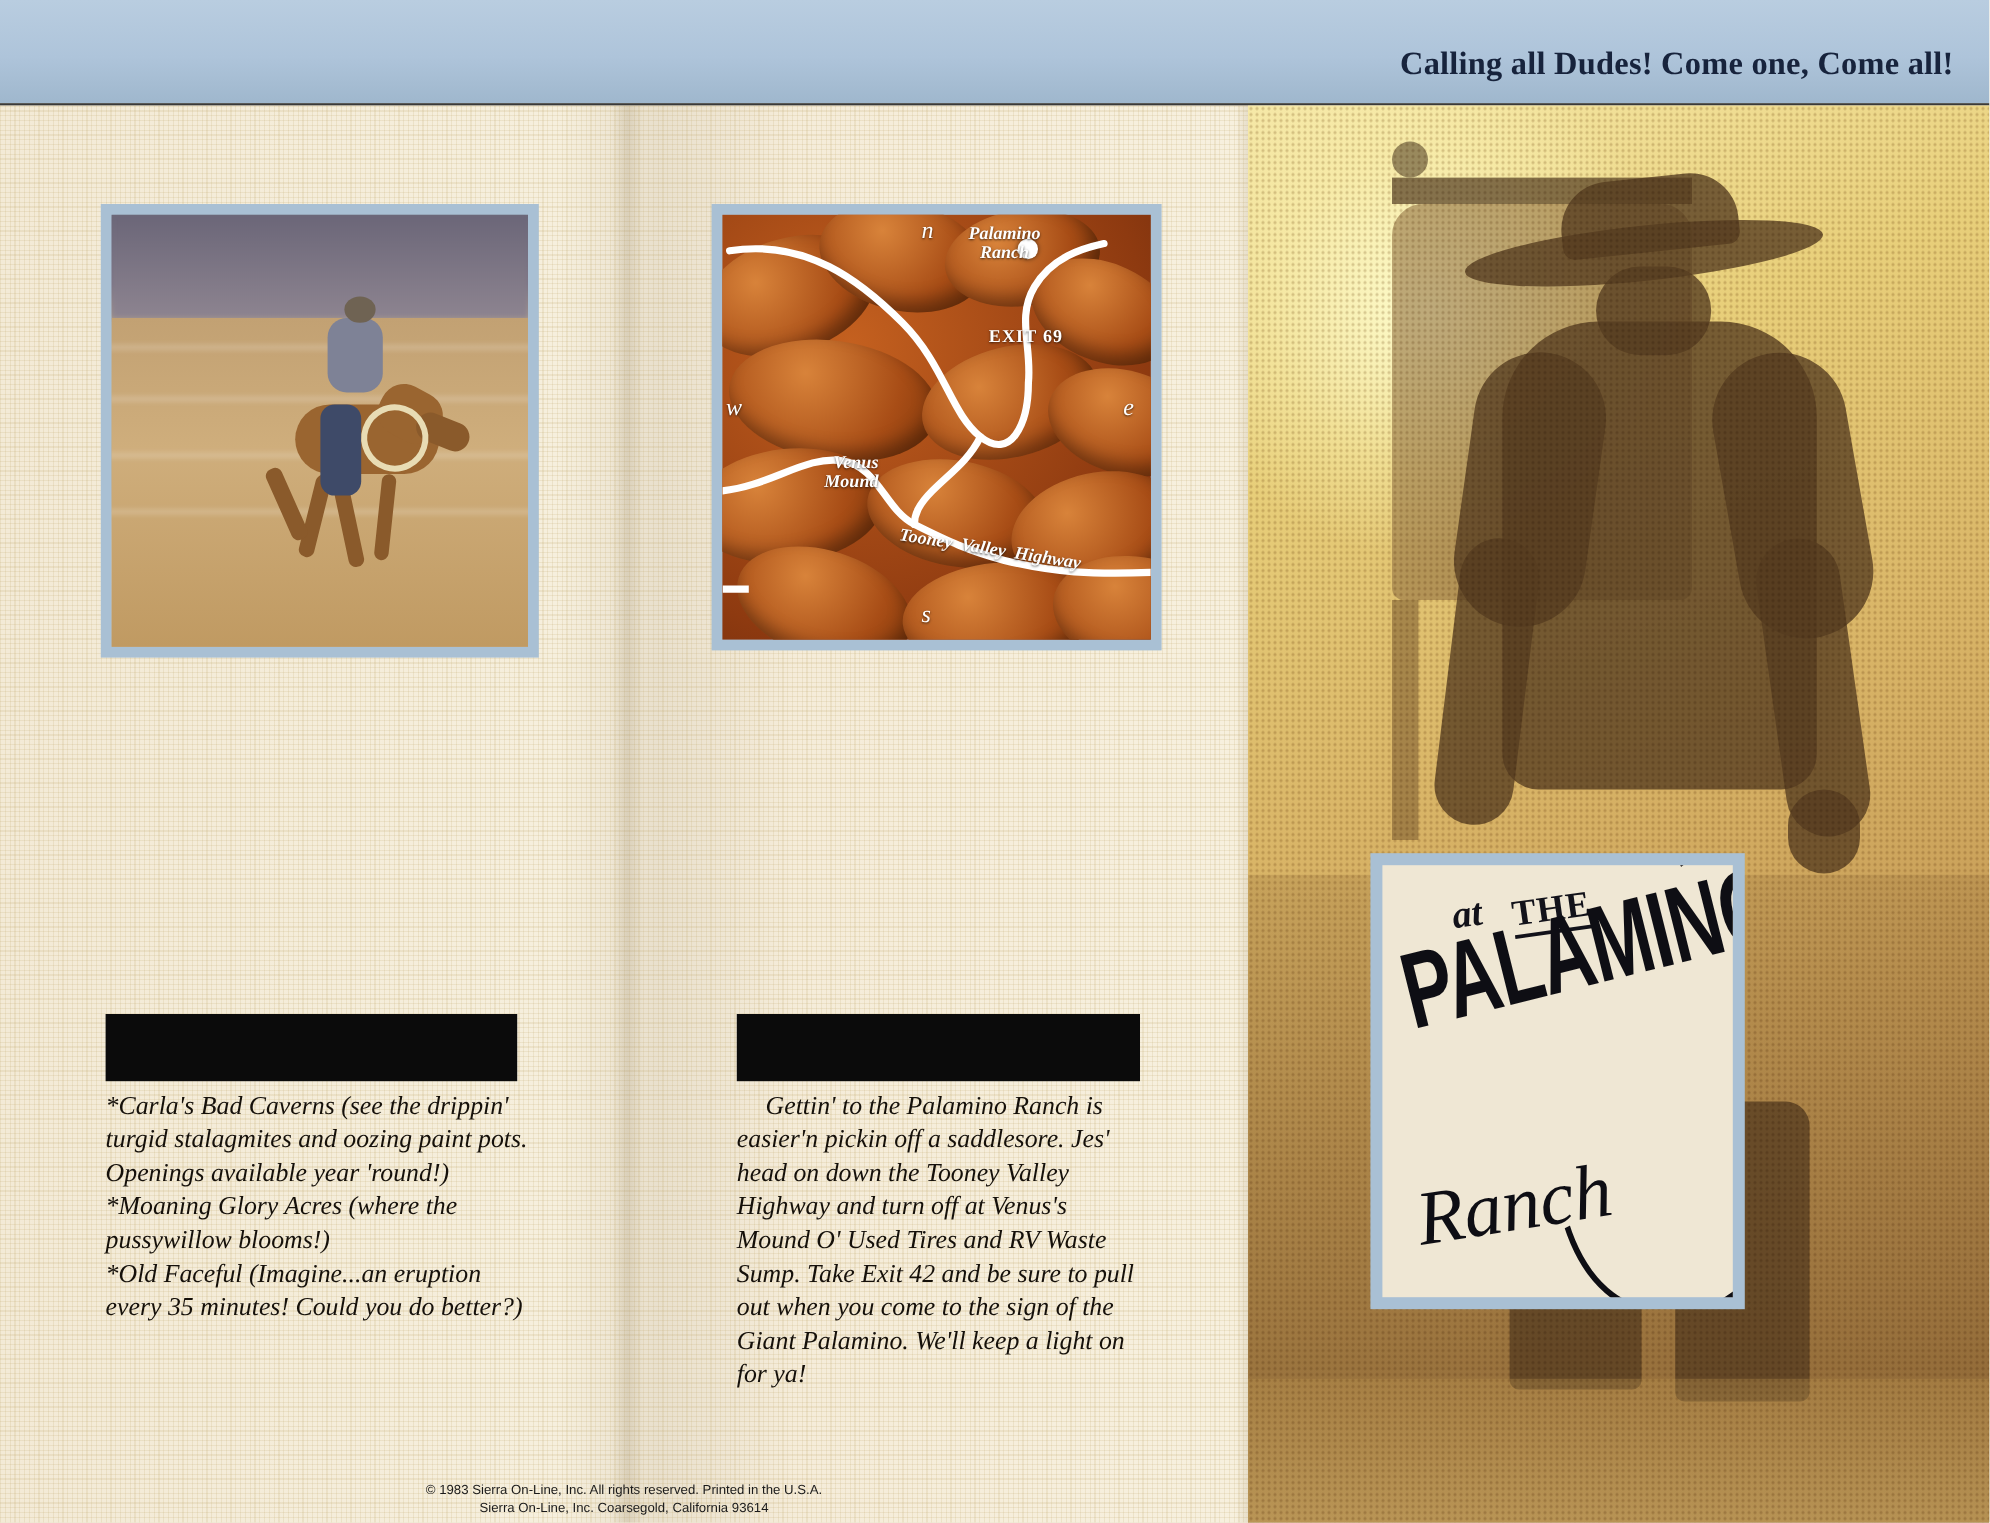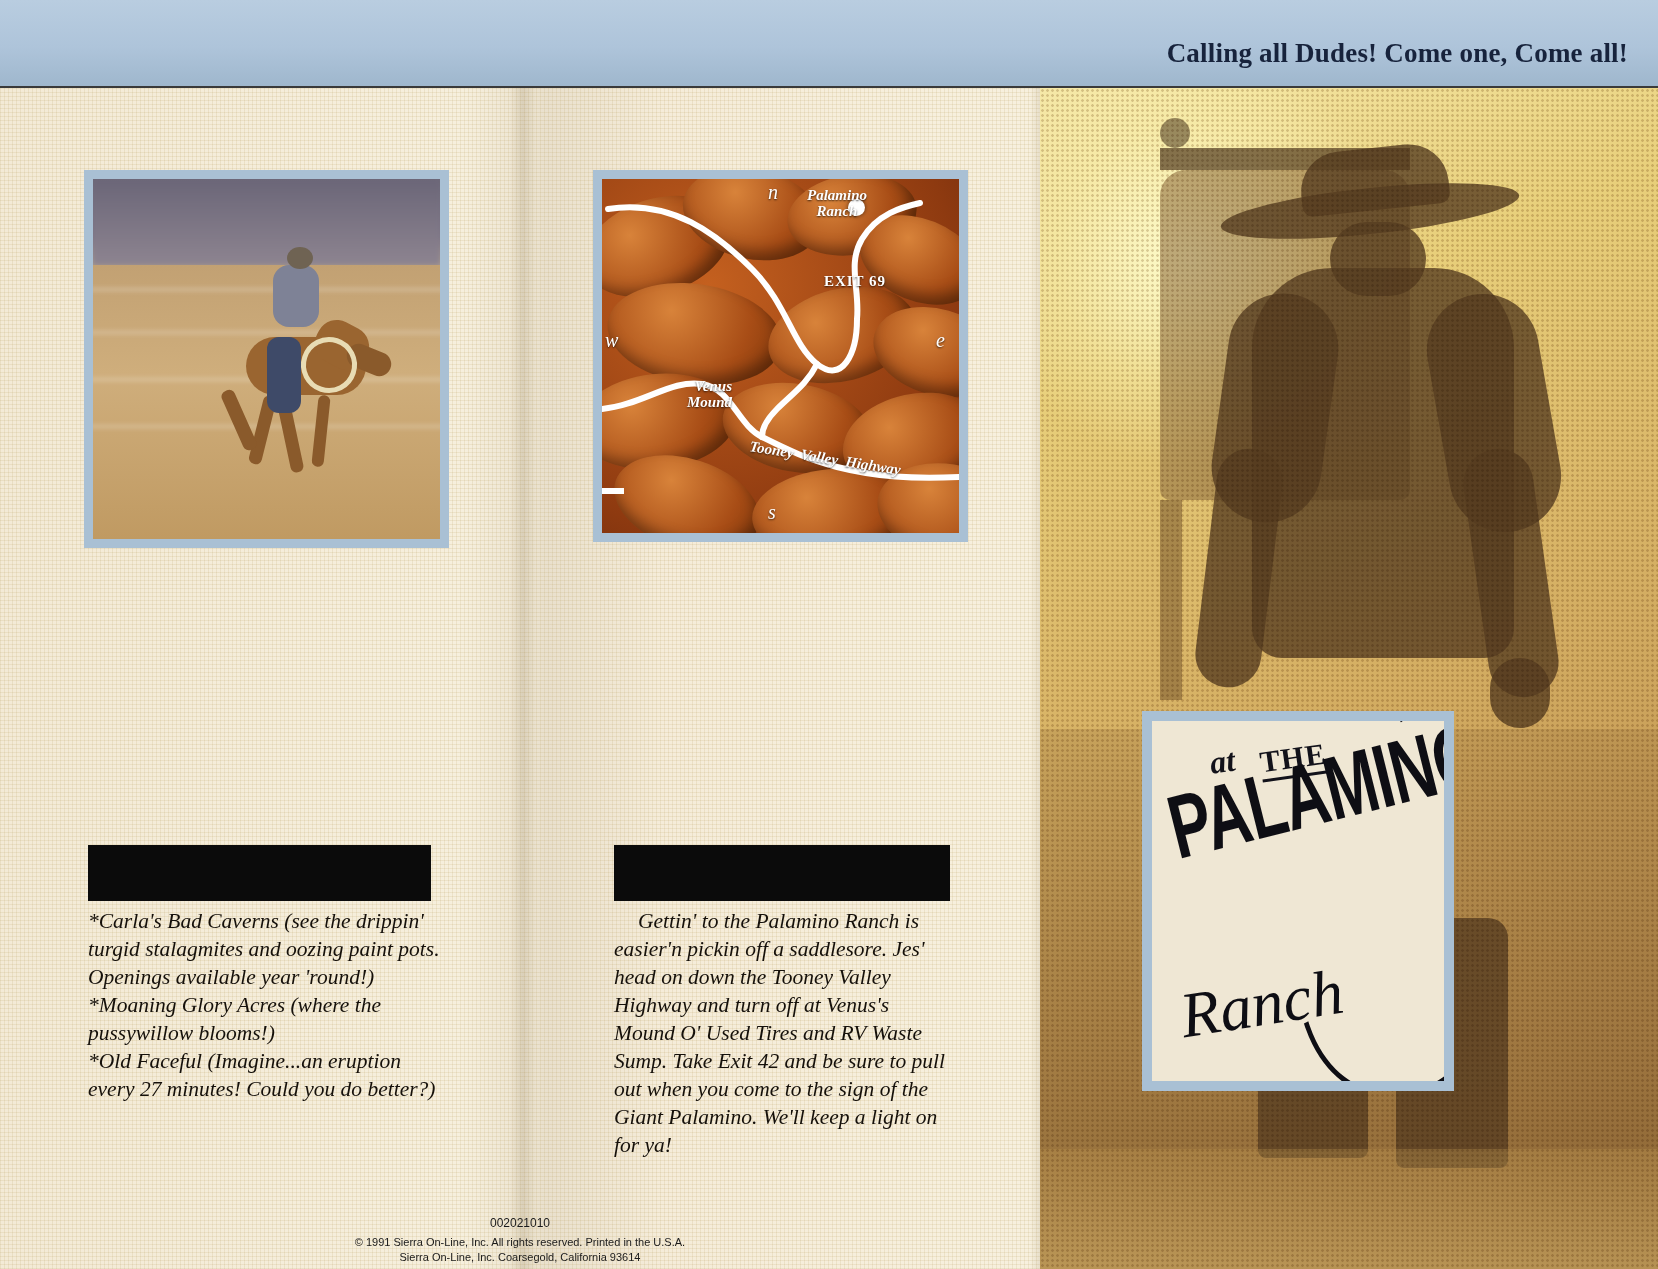--- a/index.html
+++ b/index.html
@@ -452,26 +452,25 @@
         <div class="logo-ranch">Ranch</div>
       </div>
     </div>
 
     <div class="black-bar bar-left"></div>
     <div class="black-bar bar-mid"></div>
 
     <div class="copy copy-left">
       <div style="white-space: pre-line;">*Carla's Bad Caverns (see the drippin' turgid stalagmites and oozing paint pots. Openings available year 'round!)
 *Moaning Glory Acres (where the pussywillow blooms!)
-*Old Faceful (Imagine...an eruption every 27 minutes! Could you do better?)</div>
+*Old Faceful (Imagine...an eruption every 35 minutes! Could you do better?)</div>
     </div>
 
     <div class="copy copy-mid">Gettin' to the Palamino Ranch is easier'n pickin off a saddlesore. Jes' head on down the Tooney Valley Highway and turn off at Venus's Mound O' Used Tires and RV Waste Sump. Take Exit 42 and be sure to pull out when you come to the sign of the Giant Palamino. We'll keep a light on for ya!</div>
 
 
-    <div class="partno">002021010</div>
     <div class="legal">
-      <div>© 1991 Sierra On-Line, Inc. All rights reserved. Printed in the U.S.A.</div>
+      <div>© 1983 Sierra On-Line, Inc. All rights reserved. Printed in the U.S.A.</div>
       <div>Sierra On-Line, Inc.  Coarsegold, California 93614</div>
     </div>
 
   </div>
 </div>
 
 </body></html>

